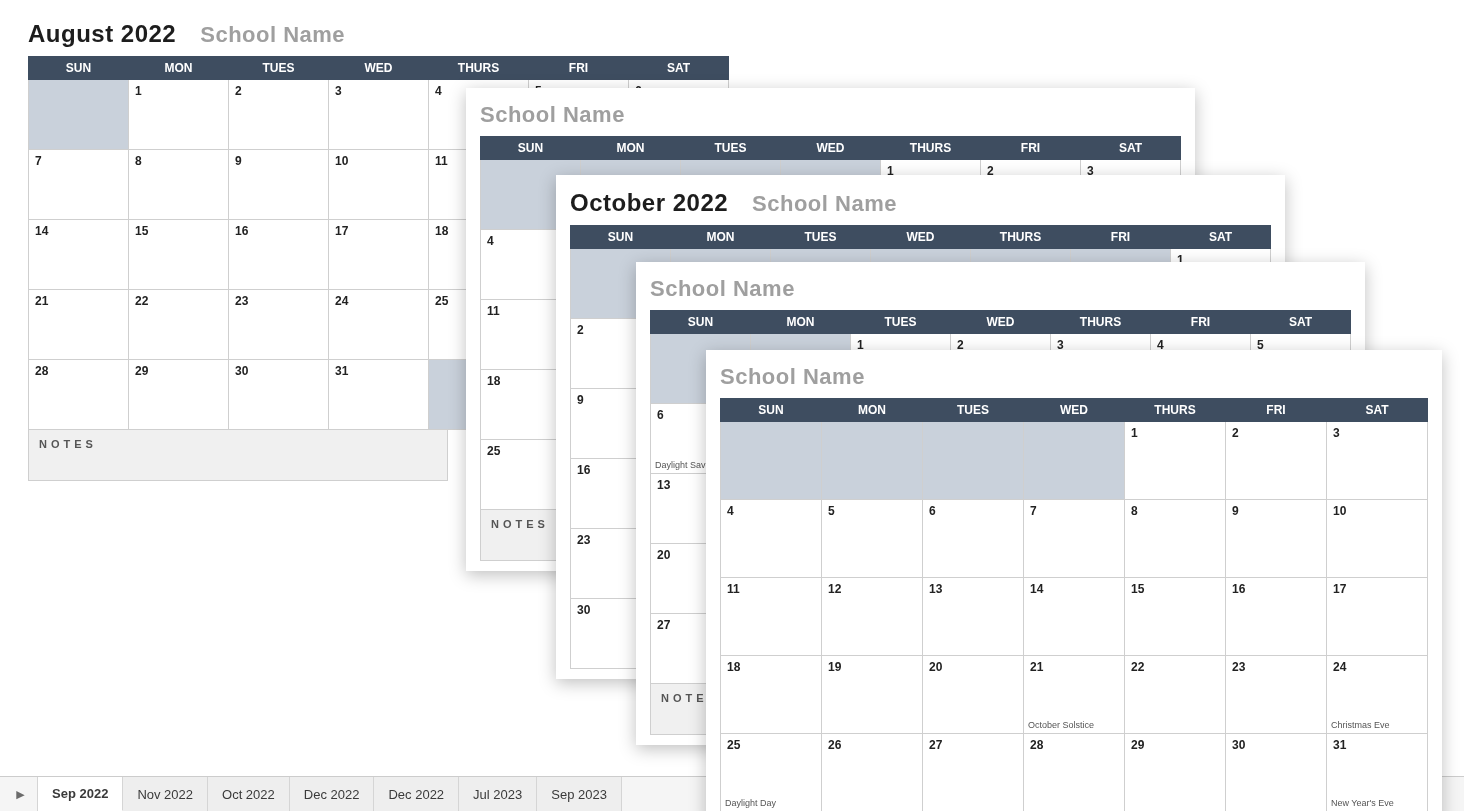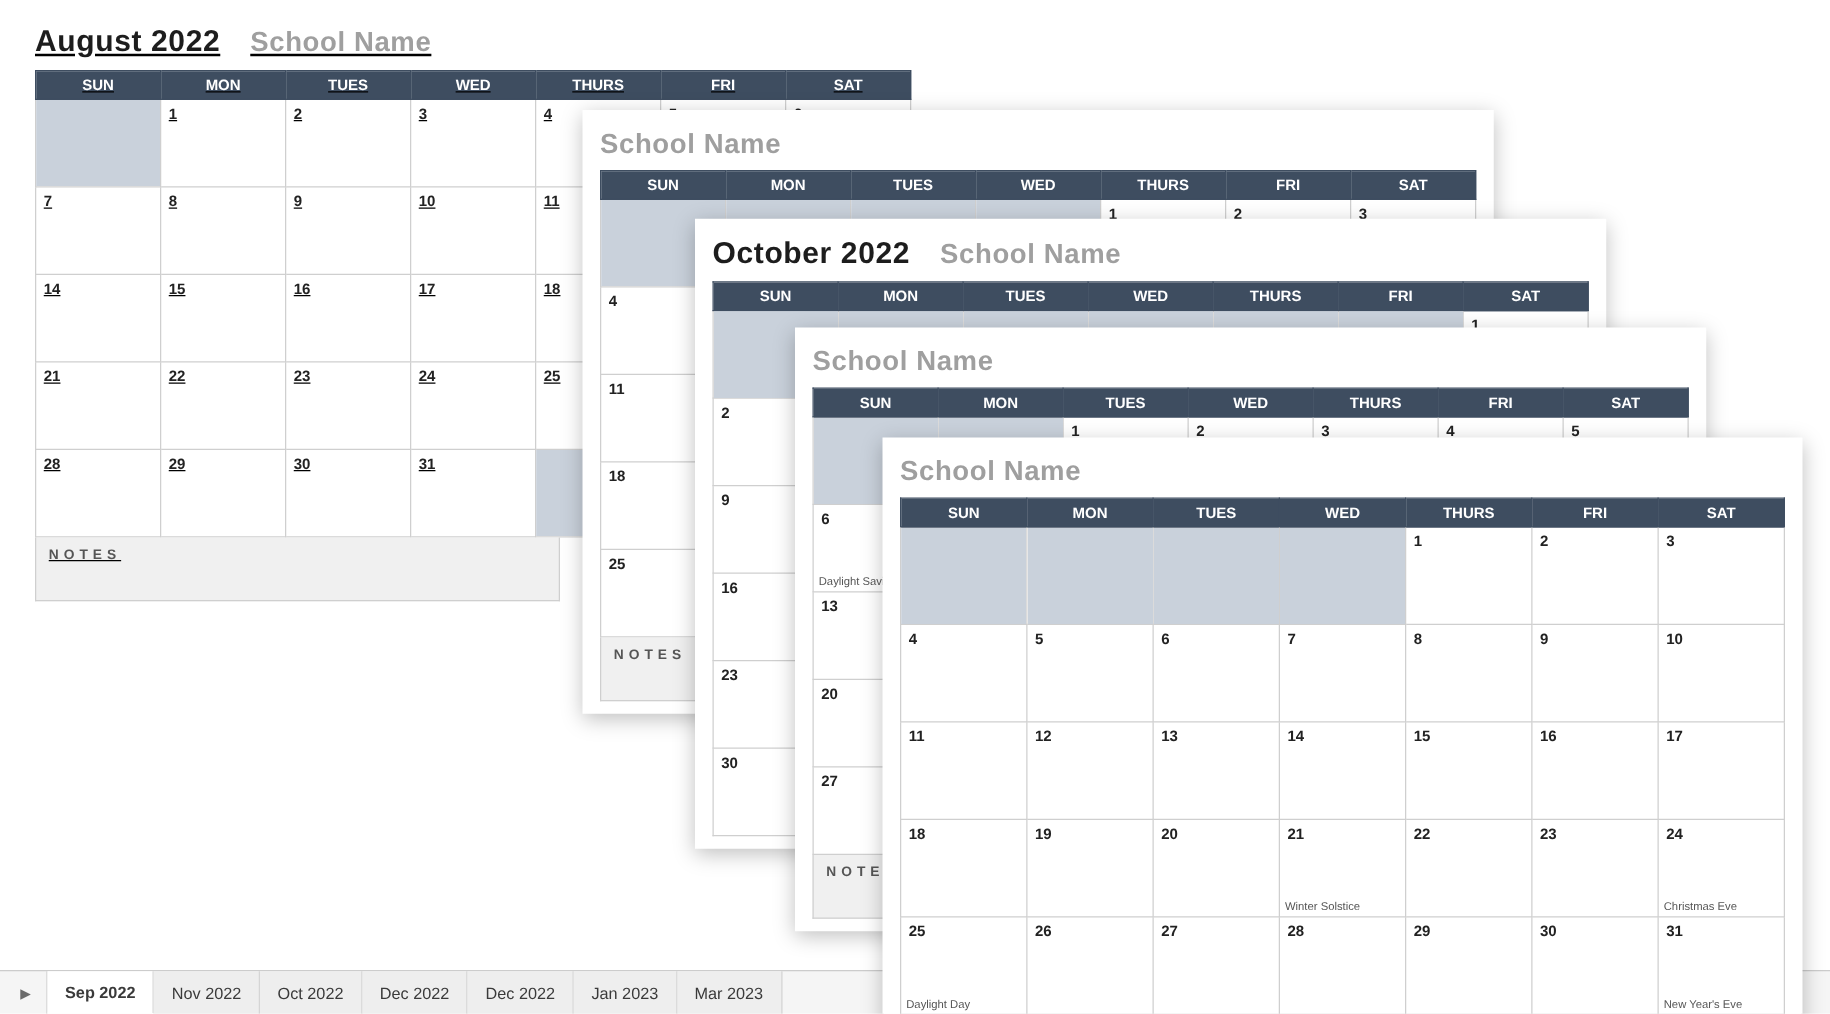--- a/index.html
+++ b/index.html
@@ -123,21 +123,21 @@
   .tab.active {
     background: #ffffff;
     font-weight: bold;
     border-bottom: 1px solid #ffffff;
   }
 </style>
 </head>
 <body>
 
 <div class="canvas" id="canvas">
-    <div class="cal" style="box-shadow: none; left: 14px; top: 6px; z-index: 1; text-decoration: underline;">
+    <div class="cal" style="box-shadow: none; left: 14px; top: 6px; z-index: 1;">
       <div class="cal-title">
         <span class="month">August 2022</span>
         <span class="school">School Name</span>
       </div>
       <table class="grid">
         <thead>
           <tr>
             <th style="width: 100px;">SUN</th>
             <th style="width: 100px;">MON</th>
             <th style="width: 100px;">TUES</th>
@@ -790,21 +790,21 @@
               <div class="num">18</div>
             </td>
             <td style="height: 78px; width: 101px;">
               <div class="num">19</div>
             </td>
             <td style="height: 78px; width: 101px;">
               <div class="num">20</div>
             </td>
             <td style="height: 78px; width: 101px;">
               <div class="num">21</div>
-              <div class="evt">Winter Solstice</div>
+              <div class="evt">October Solstice</div>
             </td>
             <td style="height: 78px; width: 101px;">
               <div class="num">22</div>
             </td>
             <td style="height: 78px; width: 101px;">
               <div class="num">23</div>
             </td>
             <td style="height: 78px; width: 101px;">
               <div class="num">24</div>
               <div class="evt">Christmas Eve</div>
@@ -841,16 +841,16 @@
   </div>
 
 <div class="tabbar">
   <div class="tabnav">▶</div>
   <div id="tabs" style="display:flex;">
       <div class="tab active">Sep 2022</div>
       <div class="tab">Nov 2022</div>
       <div class="tab">Oct 2022</div>
       <div class="tab">Dec 2022</div>
       <div class="tab">Dec 2022</div>
-      <div class="tab">Jan 2023</div>
-      <div class="tab">Mar 2023</div>
+      <div class="tab">Jul 2023</div>
+      <div class="tab">Sep 2023</div>
     </div>
 </div>
 
 </body></html>

